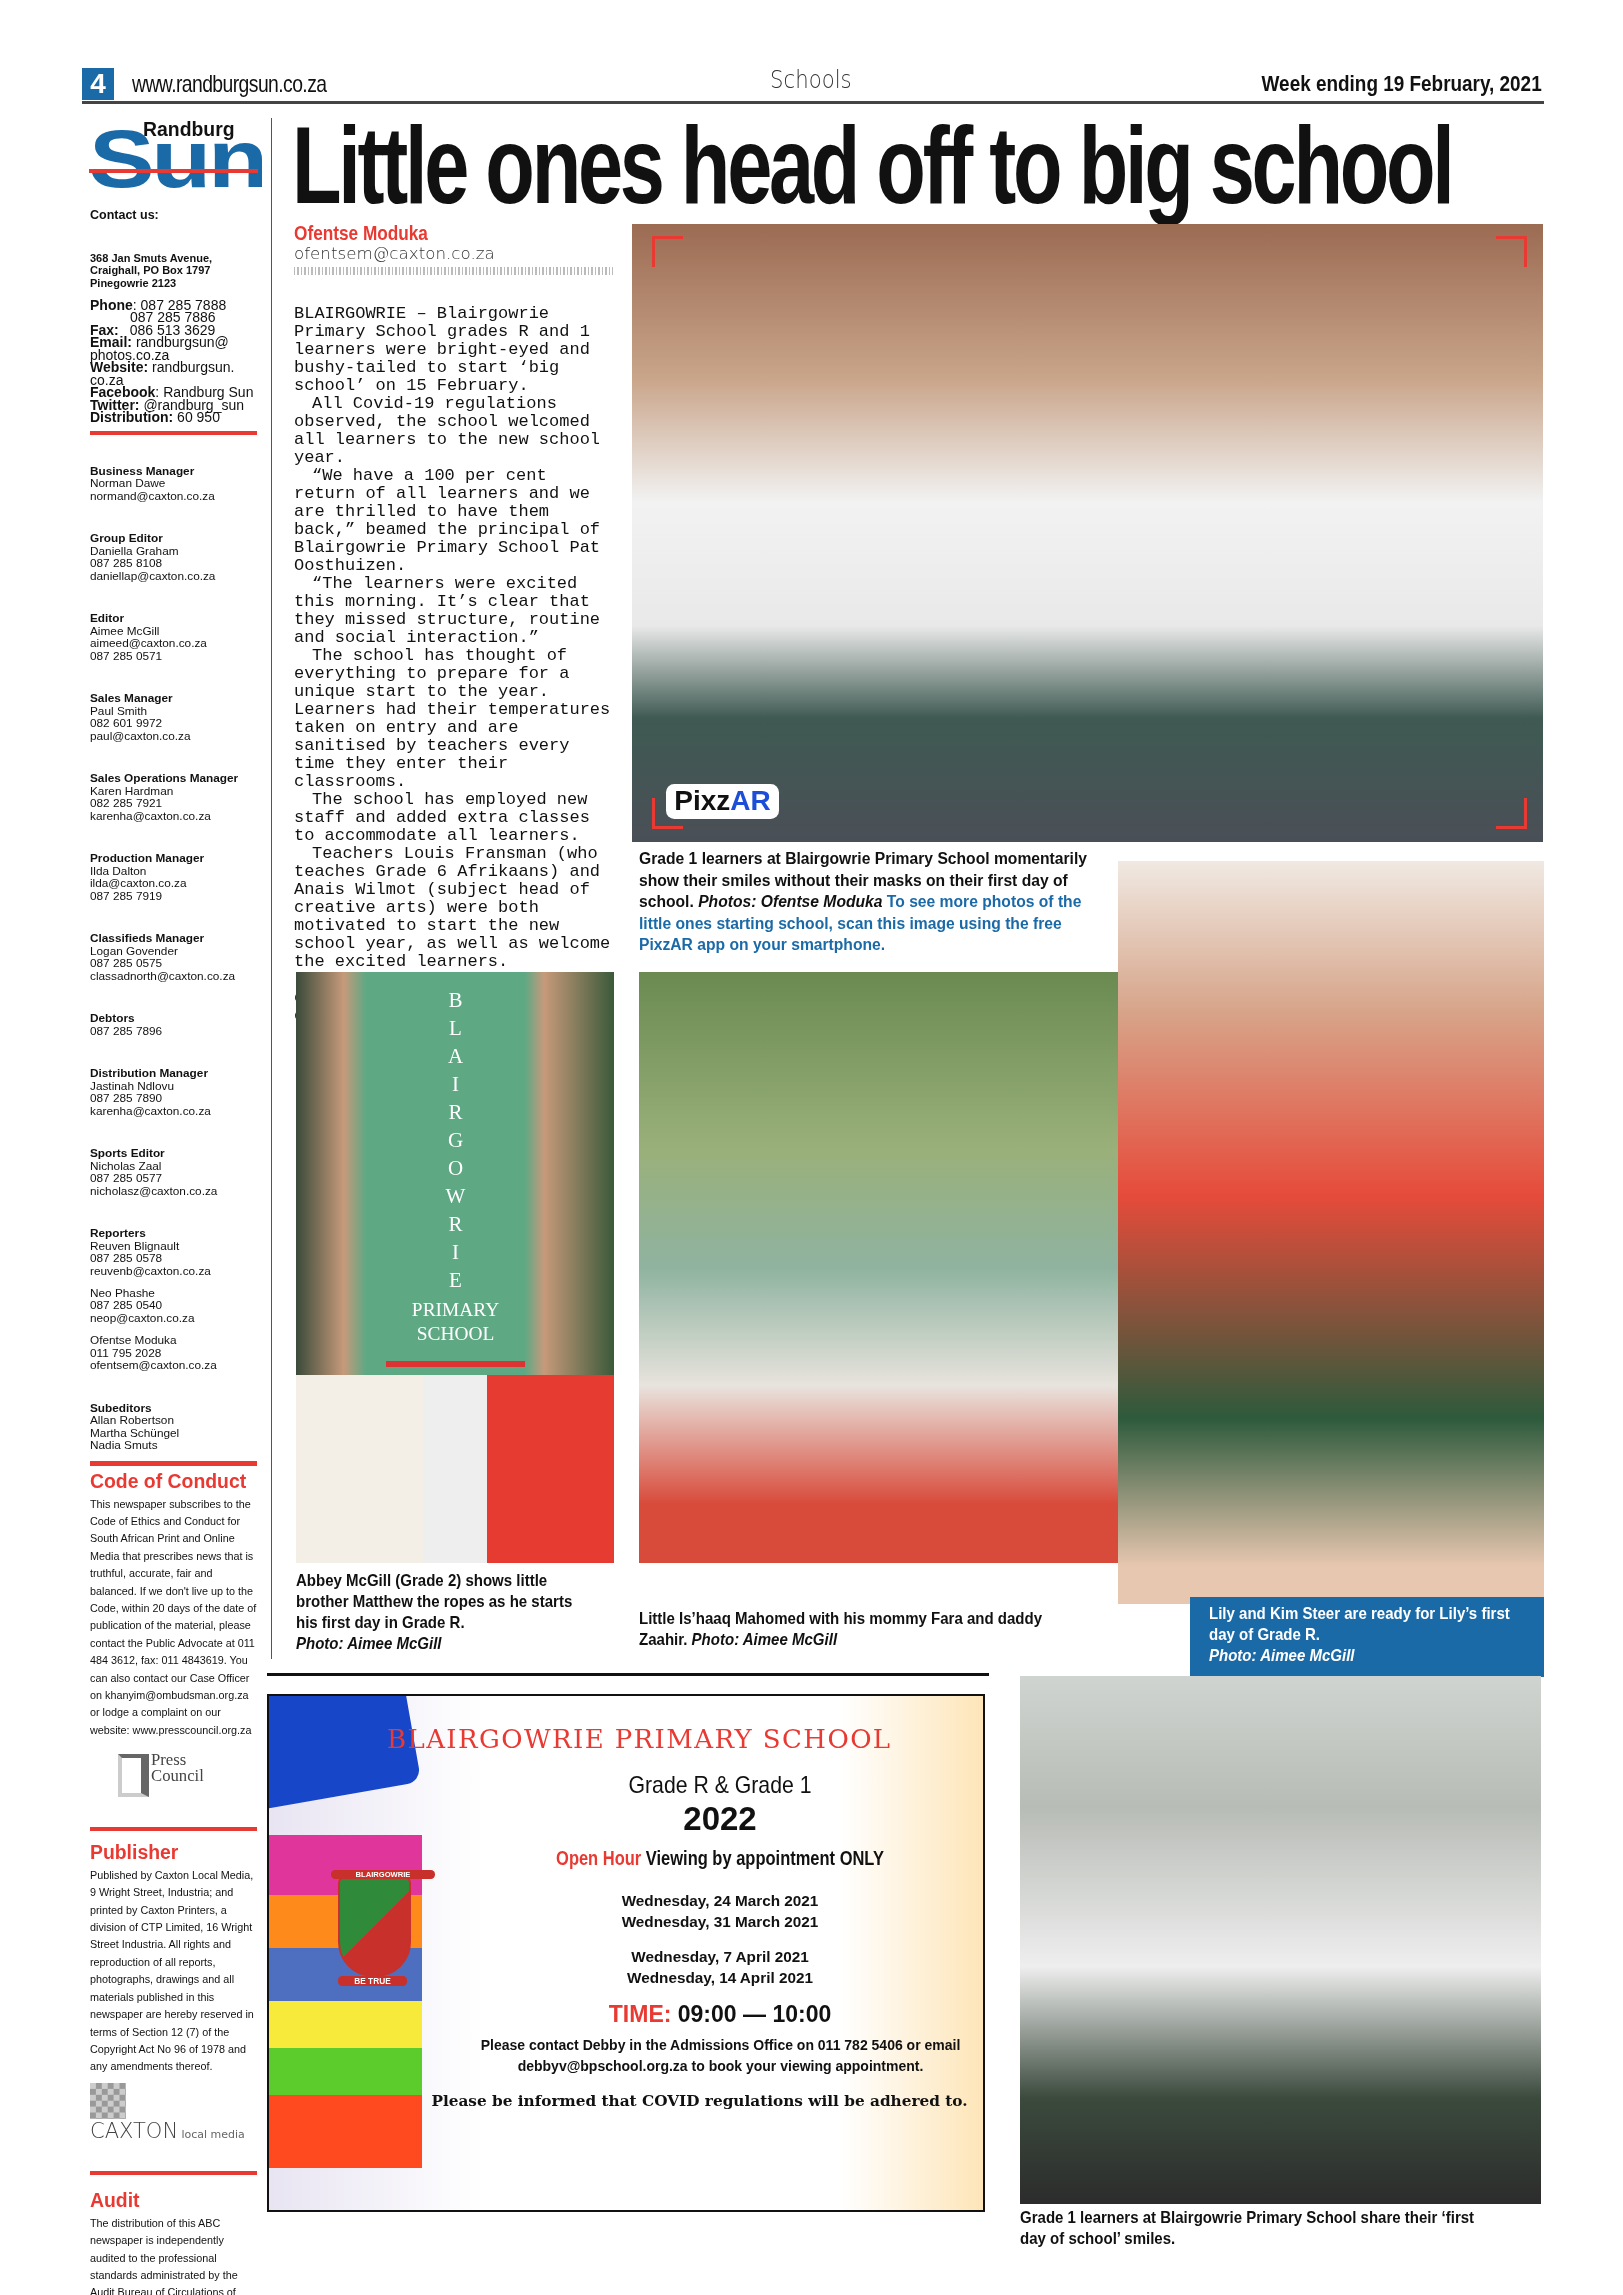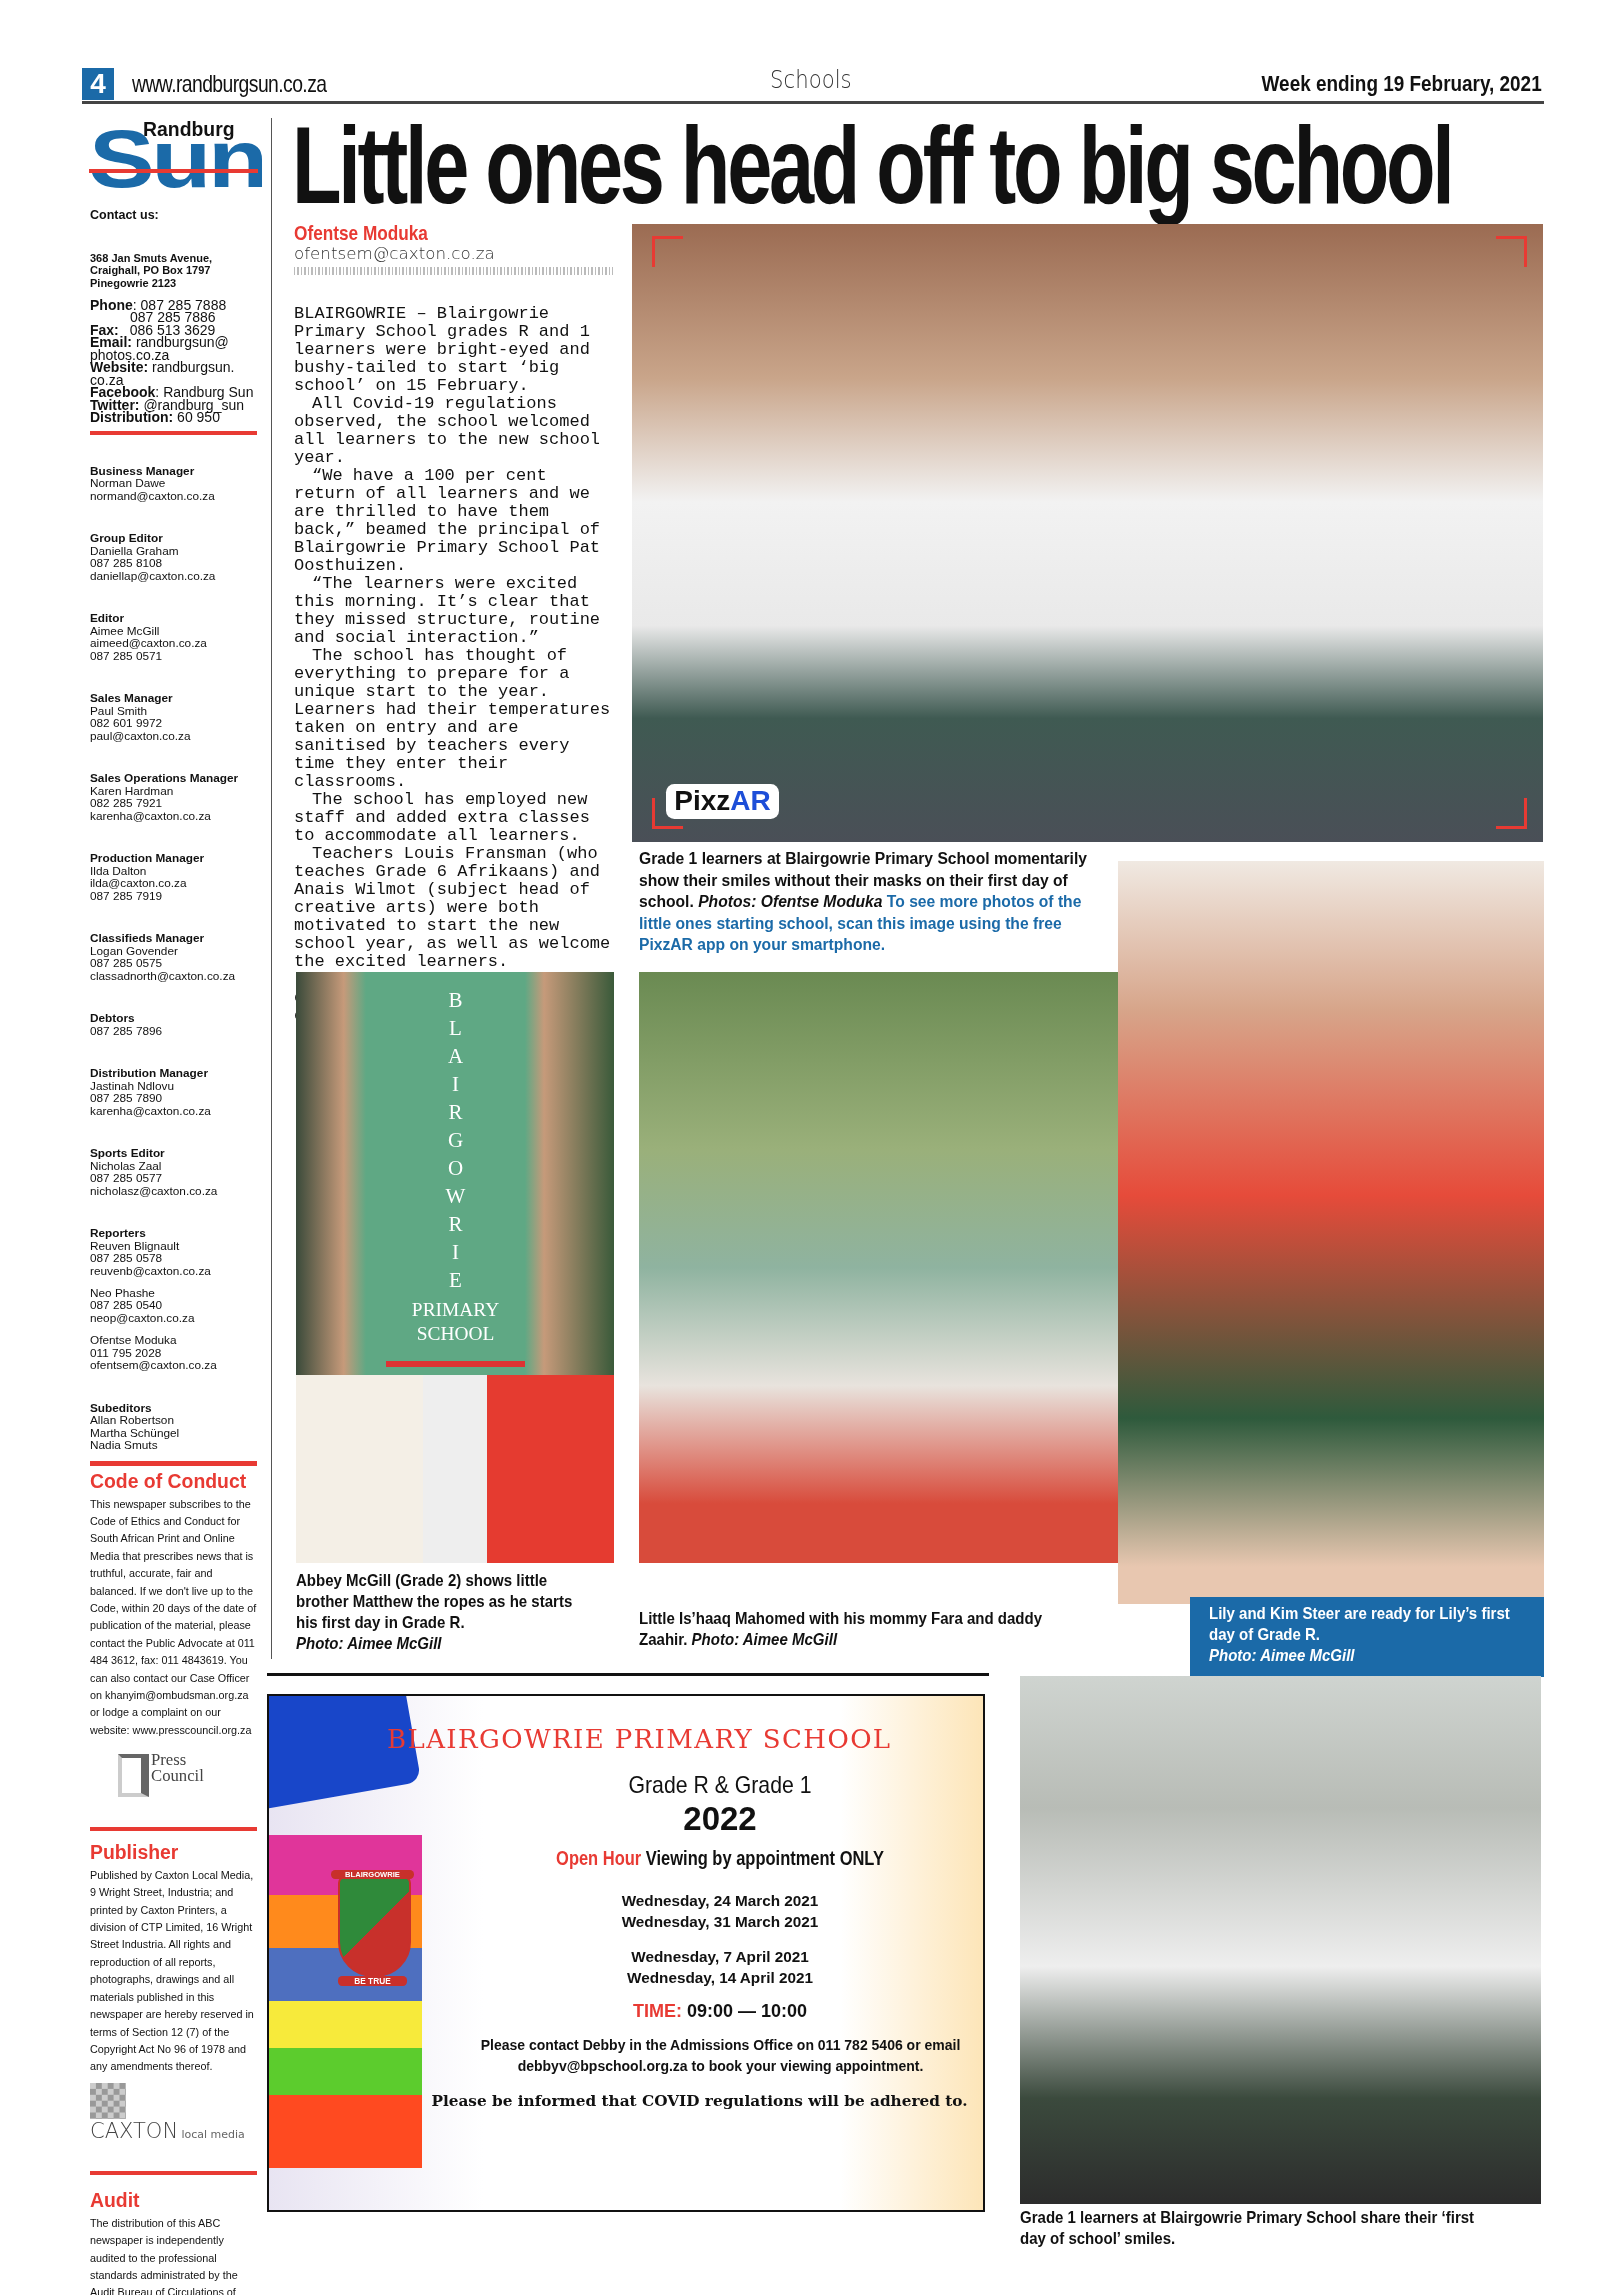--- a/index.html
+++ b/index.html
@@ -269,28 +269,28 @@
     <span style="color:#e83a33">Open Hour</span><span> Viewing by appointment ONLY</span>
   </div>
   <div class="ad-c" style="top:194px;font-size:15.3px;font-weight:bold;line-height:21px">
     <div>Wednesday, 24 March 2021</div>
     <div>Wednesday, 31 March 2021</div>
   </div>
   <div class="ad-c" style="top:250px;font-size:15.3px;font-weight:bold;line-height:21px">
     <div>Wednesday, 7 April 2021</div>
     <div>Wednesday, 14 April 2021</div>
   </div>
-  <div class="ad-c" style="top:305px;font-size:18px;font-weight:bold">
+  <div class="ad-c" style="top:305px;font-size:23px;font-weight:bold">
     <span style="color:#e83a33">TIME:</span><span> 09:00 — 10:00</span>
   </div>
   <div class="ad-c" style="left:167px;width:569px;top:339px;font-size:14px;font-weight:bold;line-height:21px">
     <div>Please contact Debby in the Admissions Office on 011 782 5406 or email</div>
     <div>debbyv@bpschool.org.za to book your viewing appointment.</div>
   </div>
   <div class="ad-c" style="left:139px;width:583px;top:396px;font:bold 15.3px 'DejaVu Serif',serif">Please be informed that COVID regulations will be adhered to.</div>
   <div style="position:absolute;left:69px;top:180px;width:69px;height:97px;border-radius:7px 7px 35px 35px;background:linear-gradient(135deg,#2f8a3a 0 50%,#c8302b 50%);border:2.8px solid #c8302b"></div>
-  <div style="position:absolute;left:62px;top:174px;width:83px;text-align:center;font:bold 7.6px 'Liberation Sans',sans-serif;color:#fff;background:#c8302b;border-radius:4.2px">BLAIRGOWRIE</div>
+  <div style="position:absolute;left:62px;top:174px;width:104px;text-align:center;font:bold 7.6px 'Liberation Sans',sans-serif;color:#fff;background:#c8302b;border-radius:4.2px">BLAIRGOWRIE</div>
   <div style="position:absolute;left:69px;top:280px;width:69px;text-align:center;font:bold 8.3px 'Liberation Sans',sans-serif;color:#fff;background:#c8302b;border-radius:4.2px">BE TRUE</div>
 </div>
 
 <div class="abs photo ph-bench"></div>
 <div class="abs cap" style="left:1020px;top:2207px;width:528px;font-size:16.7px;line-height:21px">Grade 1 learners at Blairgowrie Primary School share their ‘first day of school’ smiles.</div>
 
 
 </body></html>

